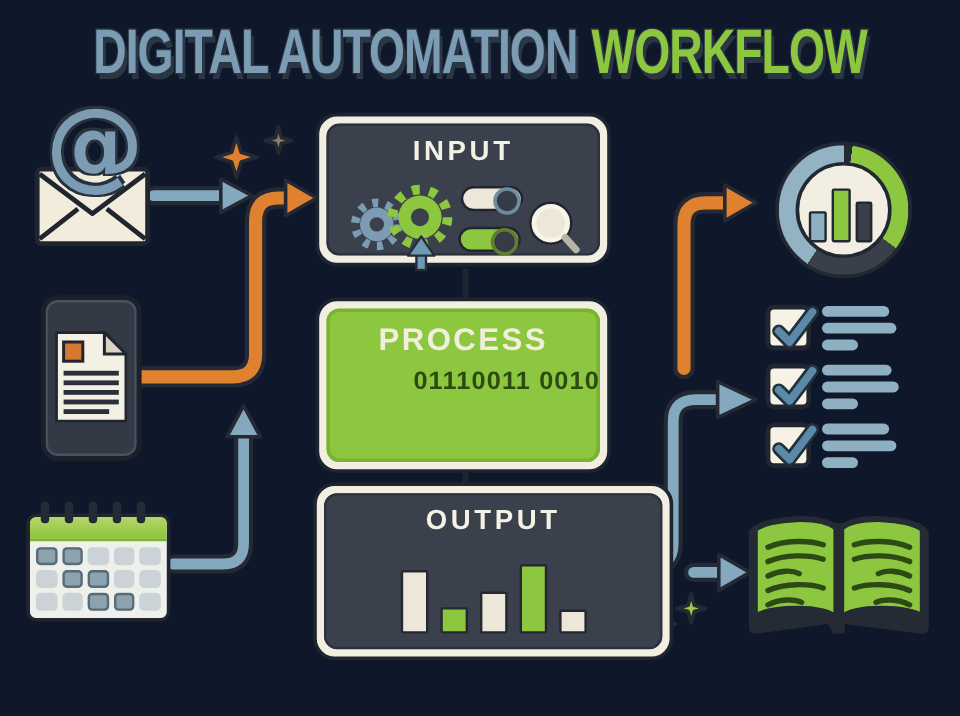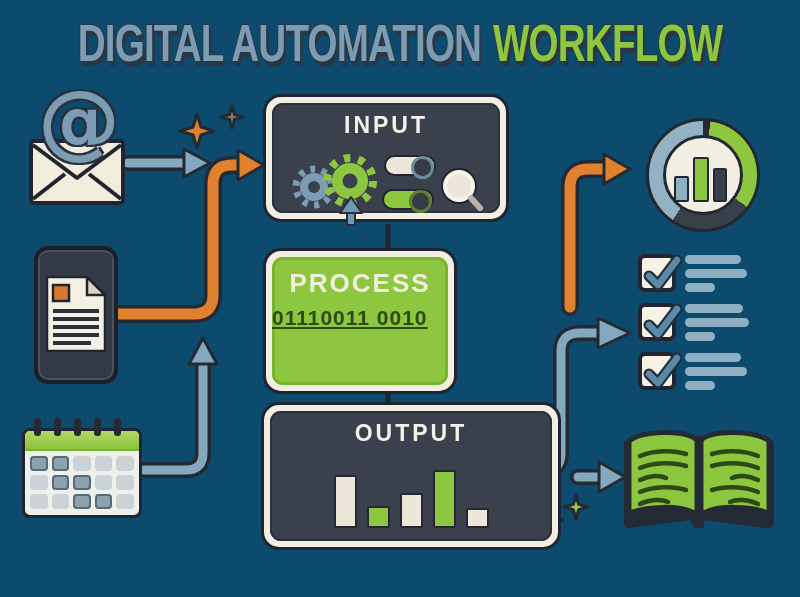--- a/index.html
+++ b/index.html
@@ -1,18 +1,18 @@
 <!DOCTYPE html>
 <html><head>
 <meta charset="utf-8">
 <style>
   html,body{margin:0;padding:0;}
   .canvas{
     position:relative;width:800px;height:597px;overflow:hidden;
-    background:#0c4a6e;
+    background:#0f172a;
     font-family:"Liberation Sans", sans-serif;
   }
   
   .title-row{
     position:absolute;top:16px;left:0;right:0;z-index:3;
     display:flex;justify-content:center;gap:14px;
     transform:scaleX(.84) scaleY(1.14);
     font-weight:bold;font-size:46px;letter-spacing:-1px;white-space:nowrap;
   }
   .t-word{
@@ -31,22 +31,22 @@
   }
   .box-inner{position:relative;width:100%;height:100%;border-radius:11px;box-sizing:border-box;}
   .panel-dark{background:#3a404c;box-shadow:inset 0 0 0 2px #2c323d;}
   .panel-green{background:#8dc63f;box-shadow:inset 0 0 0 3px #7ab32e;}
   .box-label{
     text-align:center;font-weight:bold;letter-spacing:3px;
     color:#f4f1e6;font-size:23px;padding-top:9px;
   }
   .process-label{color:#f2eedd;font-size:26px;letter-spacing:2px;padding-top:11px;}
   .binary{
-    text-align:left;color:#2c4a12;font-weight:bold;
-    font-size:21px;line-height:1.38;letter-spacing:1px;margin-top:5px;text-decoration:underline;
+    text-align:right;color:#2c4a12;font-weight:bold;
+    font-size:21px;line-height:1.38;letter-spacing:1px;margin-top:5px;
   }
 
   
   .toggle{position:absolute;width:52px;height:21px;border:2px solid #20252f;border-radius:12px;box-sizing:border-box;}
   .toggle .knob{position:absolute;right:0px;top:-1px;width:17px;height:17px;border-radius:50%;background:#353c48;border:3px solid #6f8b9e;box-sizing:content-box;}
   .toggle-cream{left:112px;top:52px;background:#ece7d8;}
   .toggle-green{left:110px;top:86px;background:#8dc63f;}
   .toggle-green .knob{border-color:#5f7d33;}
 
   
@@ -231,21 +231,21 @@
           <div class="knob"></div>
         </div>
       <svg width="52" height="54" style="position:absolute;left:166px;top:62px;">
         <circle cx="21" cy="21" r="17" fill="none" stroke="#20252f" stroke-width="2"></circle>
         <circle cx="21" cy="21" r="14" fill="#ece7d8" stroke="#f7f4ea" stroke-width="4"></circle>
         <path d="M33,33 L42,43" stroke="#b9b4a6" stroke-width="6" stroke-linecap="round"></path>
       </svg>
     </div>
   </div>
 
-  <div class="sketch-box" style="left:263px;top:248px;width:194px;height:146px;">
+  <div class="sketch-box" style="left:263px;top:248px;width:246px;height:146px;">
     <div class="box-inner panel-green">
       <div class="box-label process-label">PROCESS</div>
       <div class="binary">
         <div>01110011 0010</div>
       </div>
     </div>
   </div>
 
   <div class="sketch-box" style="left:261px;top:402px;width:300px;height:148px;">
     <div class="box-inner panel-dark">

